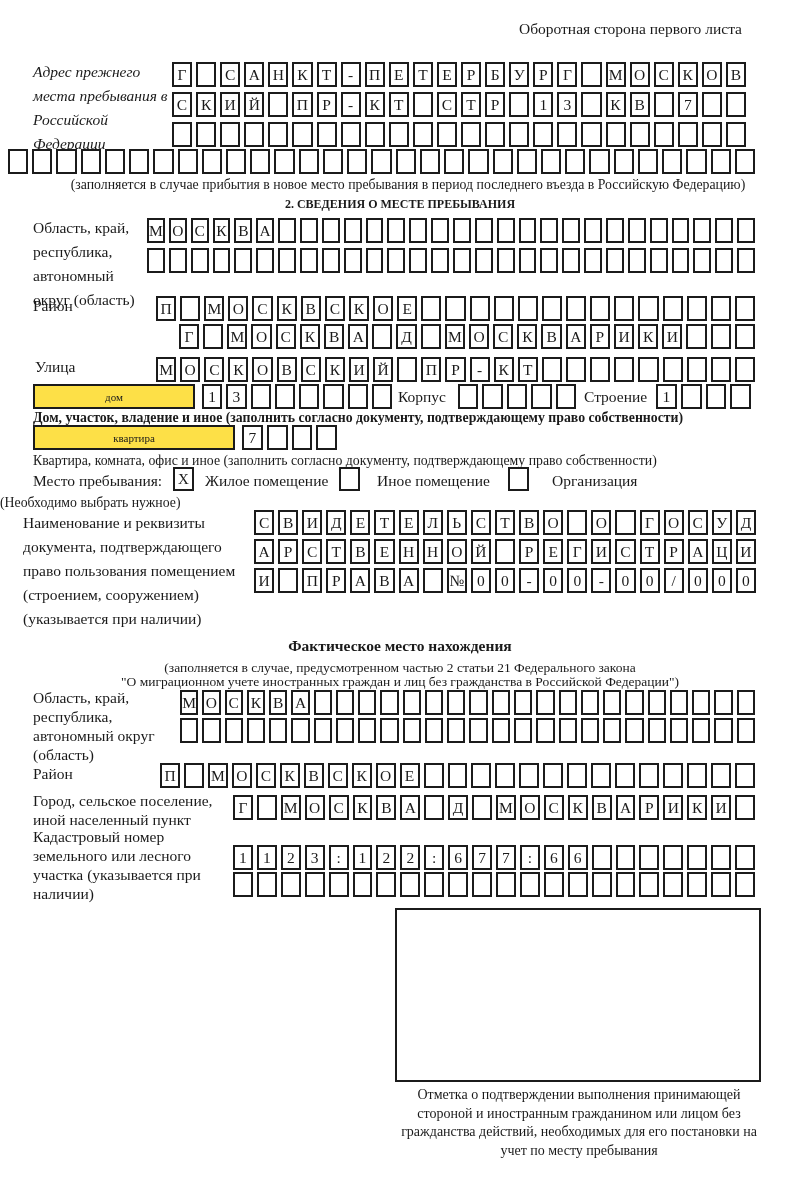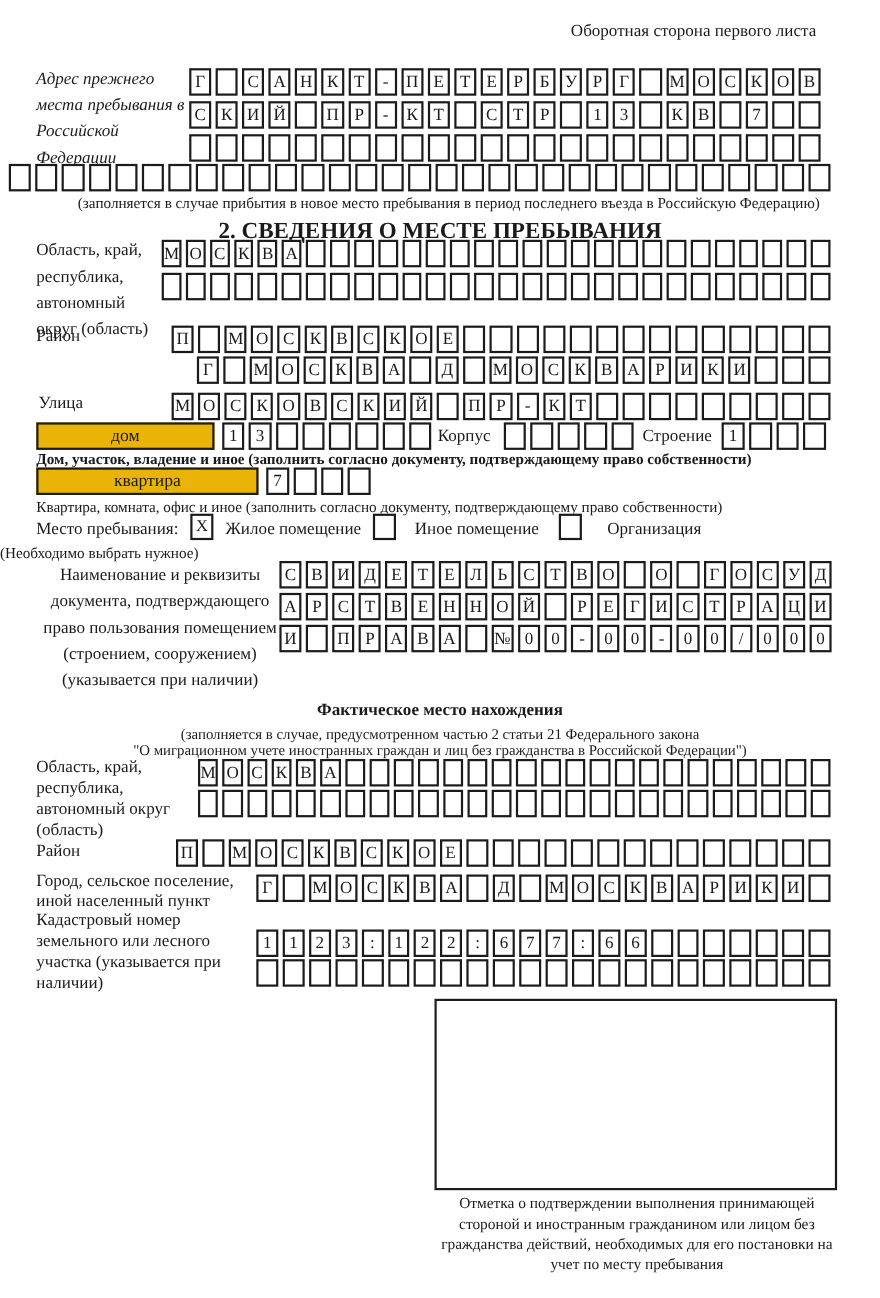--- a/index.html
+++ b/index.html
@@ -5,33 +5,33 @@
   html,body{margin:0;padding:0;background:#ffffff;}
   .page{
     position:relative;width:800px;height:1180px;background:#ffffff;
     font-family:"Liberation Serif","DejaVu Serif",serif;color:#1a1a1a;overflow:hidden;
   }
   .abs{position:absolute;}
   .lbl{position:absolute;font-size:15.5px;line-height:24px;}
   .lbl-tight{line-height:19px;}
   .note{position:absolute;font-size:13.8px;line-height:15px;}
   .center{left:0;right:0;text-align:center;}
-  .title{position:absolute;font-weight:bold;font-size:21px;left:0;right:0;text-align:center;}
+  .title{position:absolute;font-weight:bold;font-size:12px;left:0;right:0;text-align:center;}
   .cellrow{
     position:absolute;display:grid;grid-template-columns:repeat(var(--n),1fr);
     gap:4px;height:25px;
   }
   .cell{
     border:2px solid #1b1b1b;background:#fff;box-sizing:border-box;
     display:flex;align-items:center;justify-content:center;
     font-size:15.5px;line-height:1;overflow:hidden;
   }
   .labelbox{
     position:absolute;height:25px;border:2px solid #1b1b1b;box-sizing:border-box;
-    display:flex;align-items:center;justify-content:center;font-size:16px;background:#eab308;
+    display:flex;align-items:center;justify-content:center;font-size:11px;background:#fde047;
   }
   .cbox{
     position:absolute;width:21px;height:24px;border:2px solid #1b1b1b;box-sizing:border-box;
     display:flex;align-items:center;justify-content:center;font-size:15px;background:#fff;
   }
   .stamp{
     position:absolute;border:2px solid #1b1b1b;background:#fff;box-sizing:border-box;
   }
 </style>
 </head>
@@ -343,21 +343,21 @@
 
   <div class="lbl" style="left:33px;top:469px;">Место пребывания:</div>
   <div class="cbox" style="left:173px;top:467px;">X</div>
   <div class="lbl" style="left:205px;top:469px;">Жилое помещение</div>
   <div class="cbox" style="left:339px;top:467px;"></div>
   <div class="lbl" style="left:377px;top:469px;">Иное помещение</div>
   <div class="cbox" style="left:508px;top:467px;"></div>
   <div class="lbl" style="left:552px;top:469px;">Организация</div>
   <div class="note" style="left:0;width:660px;text-align:left;top:495px;">(Необходимо выбрать нужное)</div>
 
-  <div class="lbl" style="left:33px;top:511px;width:225px;text-align:center;">Наименование и реквизиты документа, подтверждающего право пользования помещением (строением, сооружением) (указывается при наличии)</div>
+  <div class="lbl" style="left:23px;top:511px;width:225px;">Наименование и реквизиты документа, подтверждающего право пользования помещением (строением, сооружением) (указывается при наличии)</div>
   <div class="cellrow" style="left: 254px; top: 510px; width: 502px; --n: 21;">
       <div class="cell">С</div>
       <div class="cell">В</div>
       <div class="cell">И</div>
       <div class="cell">Д</div>
       <div class="cell">Е</div>
       <div class="cell">Т</div>
       <div class="cell">Е</div>
       <div class="cell">Л</div>
       <div class="cell">Ь</div>

